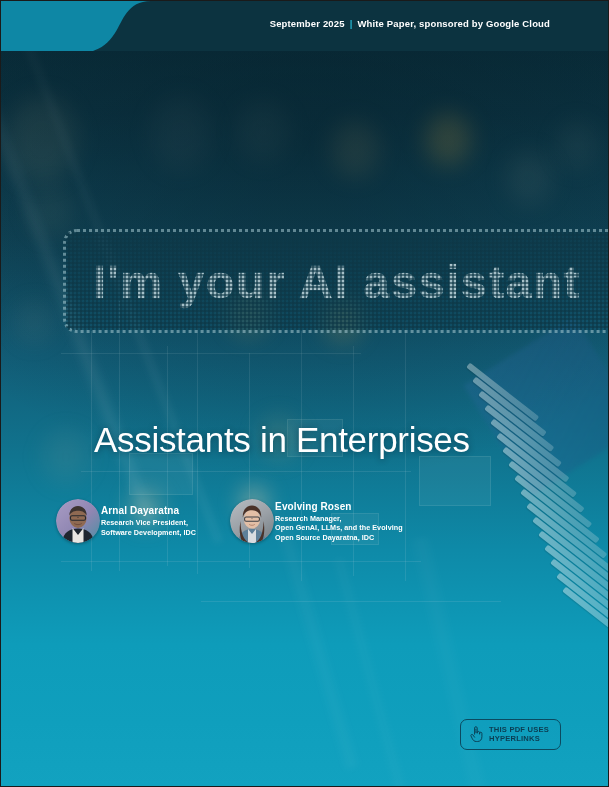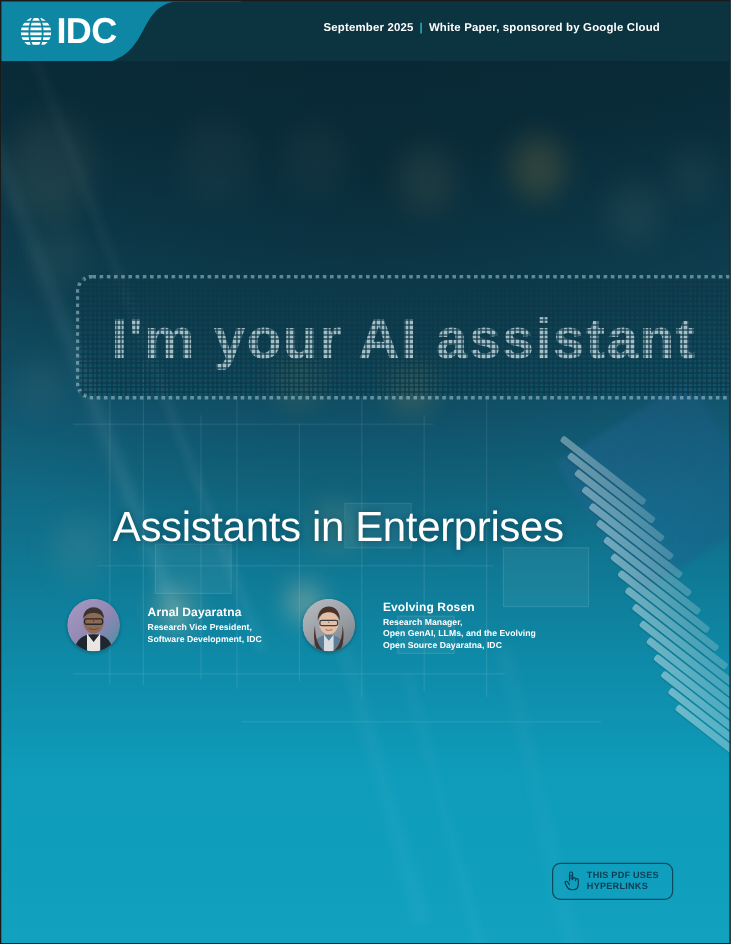--- a/index.html
+++ b/index.html
@@ -243,21 +243,21 @@
   .authors {
     position: absolute;
     left: 55px;
     top: 498px;
     display: flex;
     align-items: flex-start;
   }
   .author {
     display: flex;
     align-items: center;
-    gap: 23px;
+    gap: 1px;
   }
   .author + .author { margin-left: 34px; }
   .avatar {
     width: 44px;
     height: 44px;
     border-radius: 50%;
     overflow: hidden;
     flex: 0 0 auto;
     box-shadow: 0 1px 3px rgba(0,0,0,0.3);
   }
@@ -380,43 +380,20 @@
   </div>
 
   <div class="header">
     <div class="header-teal"></div>
     <div class="header-curve">
       <svg width="110" height="50" viewBox="0 0 110 50" xmlns="http://www.w3.org/2000/svg">
         <path d="M0,50 L110,50 L110,0 L58,0 C34,0 30,20 22,32 C15,43 8,47 0,50 Z" fill="#0c3340"></path>
       </svg>
     </div>
 
-    <div class="logo">
-      <span class="logo-globe">
-        <svg class="logo-globe" viewBox="0 0 30 30" xmlns="http://www.w3.org/2000/svg">
-          <defs>
-            <clipPath id="globeClip">
-                <circle cx="15" cy="15" r="12.6"></circle>
-              </clipPath>
-          </defs>
-          <g clip-path="url(#globeClip)" fill="#ffffff">
-            <rect x="0" y="3.0" width="30" height="2.3" rx="1.1"></rect>
-            <rect x="0" y="7.0" width="30" height="2.3" rx="1.1"></rect>
-            <rect x="0" y="11.0" width="30" height="2.3" rx="1.1"></rect>
-            <rect x="0" y="15.0" width="30" height="2.3" rx="1.1"></rect>
-            <rect x="0" y="19.0" width="30" height="2.3" rx="1.1"></rect>
-            <rect x="0" y="23.0" width="30" height="2.3" rx="1.1"></rect>
-          </g>
-          <g clip-path="url(#globeClip)" fill="none" stroke="#0e87a5" stroke-width="1.5">
-            <ellipse cx="15" cy="15" rx="5.6" ry="13.5"></ellipse>
-          </g>
-        </svg>
-      </span>
-      <span class="logo-text">IDC</span>
-    </div>
 
     <div class="header-meta">
       <span>September 2025</span><span class="sep">|</span><span>White Paper, sponsored by Google Cloud</span>
     </div>
   </div>
 
   <h1 class="title">
     <span class="line2">Assistants in Enterprises</span>
   </h1>
 

